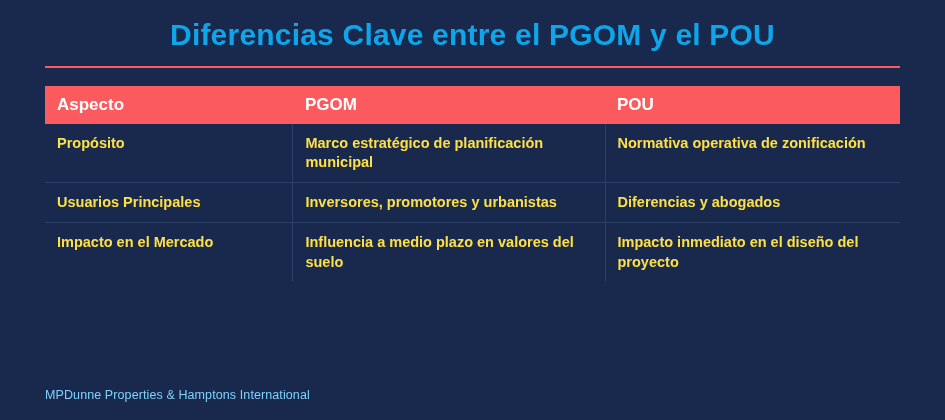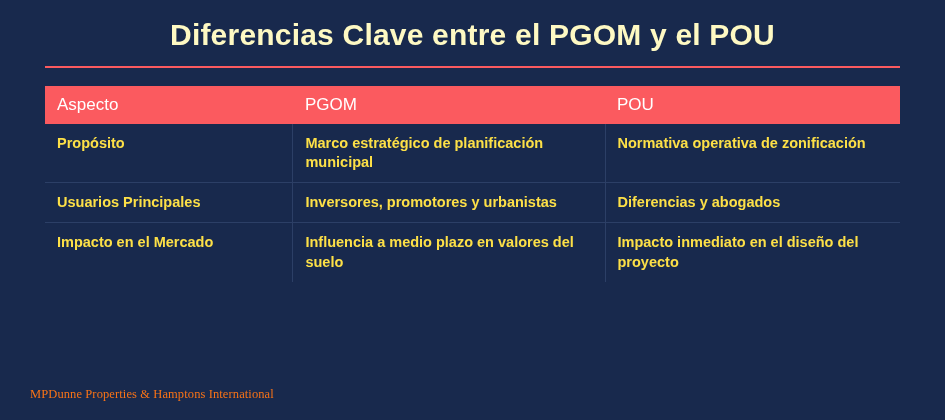--- a/index.html
+++ b/index.html
@@ -16,21 +16,21 @@
   }
   .slide {
     position: relative;
     width: 945px;
     height: 420px;
     background: #18294d;
     box-sizing: border-box;
   }
   .title {
     text-align: center;
-    color: #fef9c3;
+    color: #0ea5e9;
     font-size: 30px;
     font-weight: bold;
     letter-spacing: 0.2px;
     padding-top: 18px;
     padding-bottom: 8px;
   }
   .title-rule {
     width: 855px;
     height: 2px;
     background: #fb5a5f;
@@ -42,21 +42,21 @@
   }
   table.diff-table {
     width: 100%;
     border-collapse: collapse;
     table-layout: fixed;
   }
   table.diff-table th {
     background: #fb5a5f;
     color: #ffffff;
     font-size: 17px;
-    font-weight: normal;
+    font-weight: bold;
     text-align: left;
     padding: 9px 12px;
     border: none;
   }
   table.diff-table td {
     color: #fde047;
     font-size: 14.5px;
     line-height: 1.32;
     padding: 10px 12px;
     vertical-align: top;
@@ -70,26 +70,25 @@
     margin-top: 28px;
   }
   table.diff-table tr.row-last td {
     border-bottom: none;
   }
   col.c1 { width: 29%; }
   col.c2 { width: 36.5%; }
   col.c3 { width: 34.5%; }
   .footer {
     position: absolute;
-    left: 30px;
+    left: 45px;
     bottom: 18px;
-    color: #f97316;
+    color: #7dd3fc;
     font-size: 12.5px;
     letter-spacing: 0.1px;
-    font-family: Liberation Serif, serif;
   }
 </style>
 </head>
 <body>
 
 <div class="slide">
 
   <div class="title">Diferencias Clave entre el PGOM y el POU</div>
   <div class="title-rule"></div>
 

